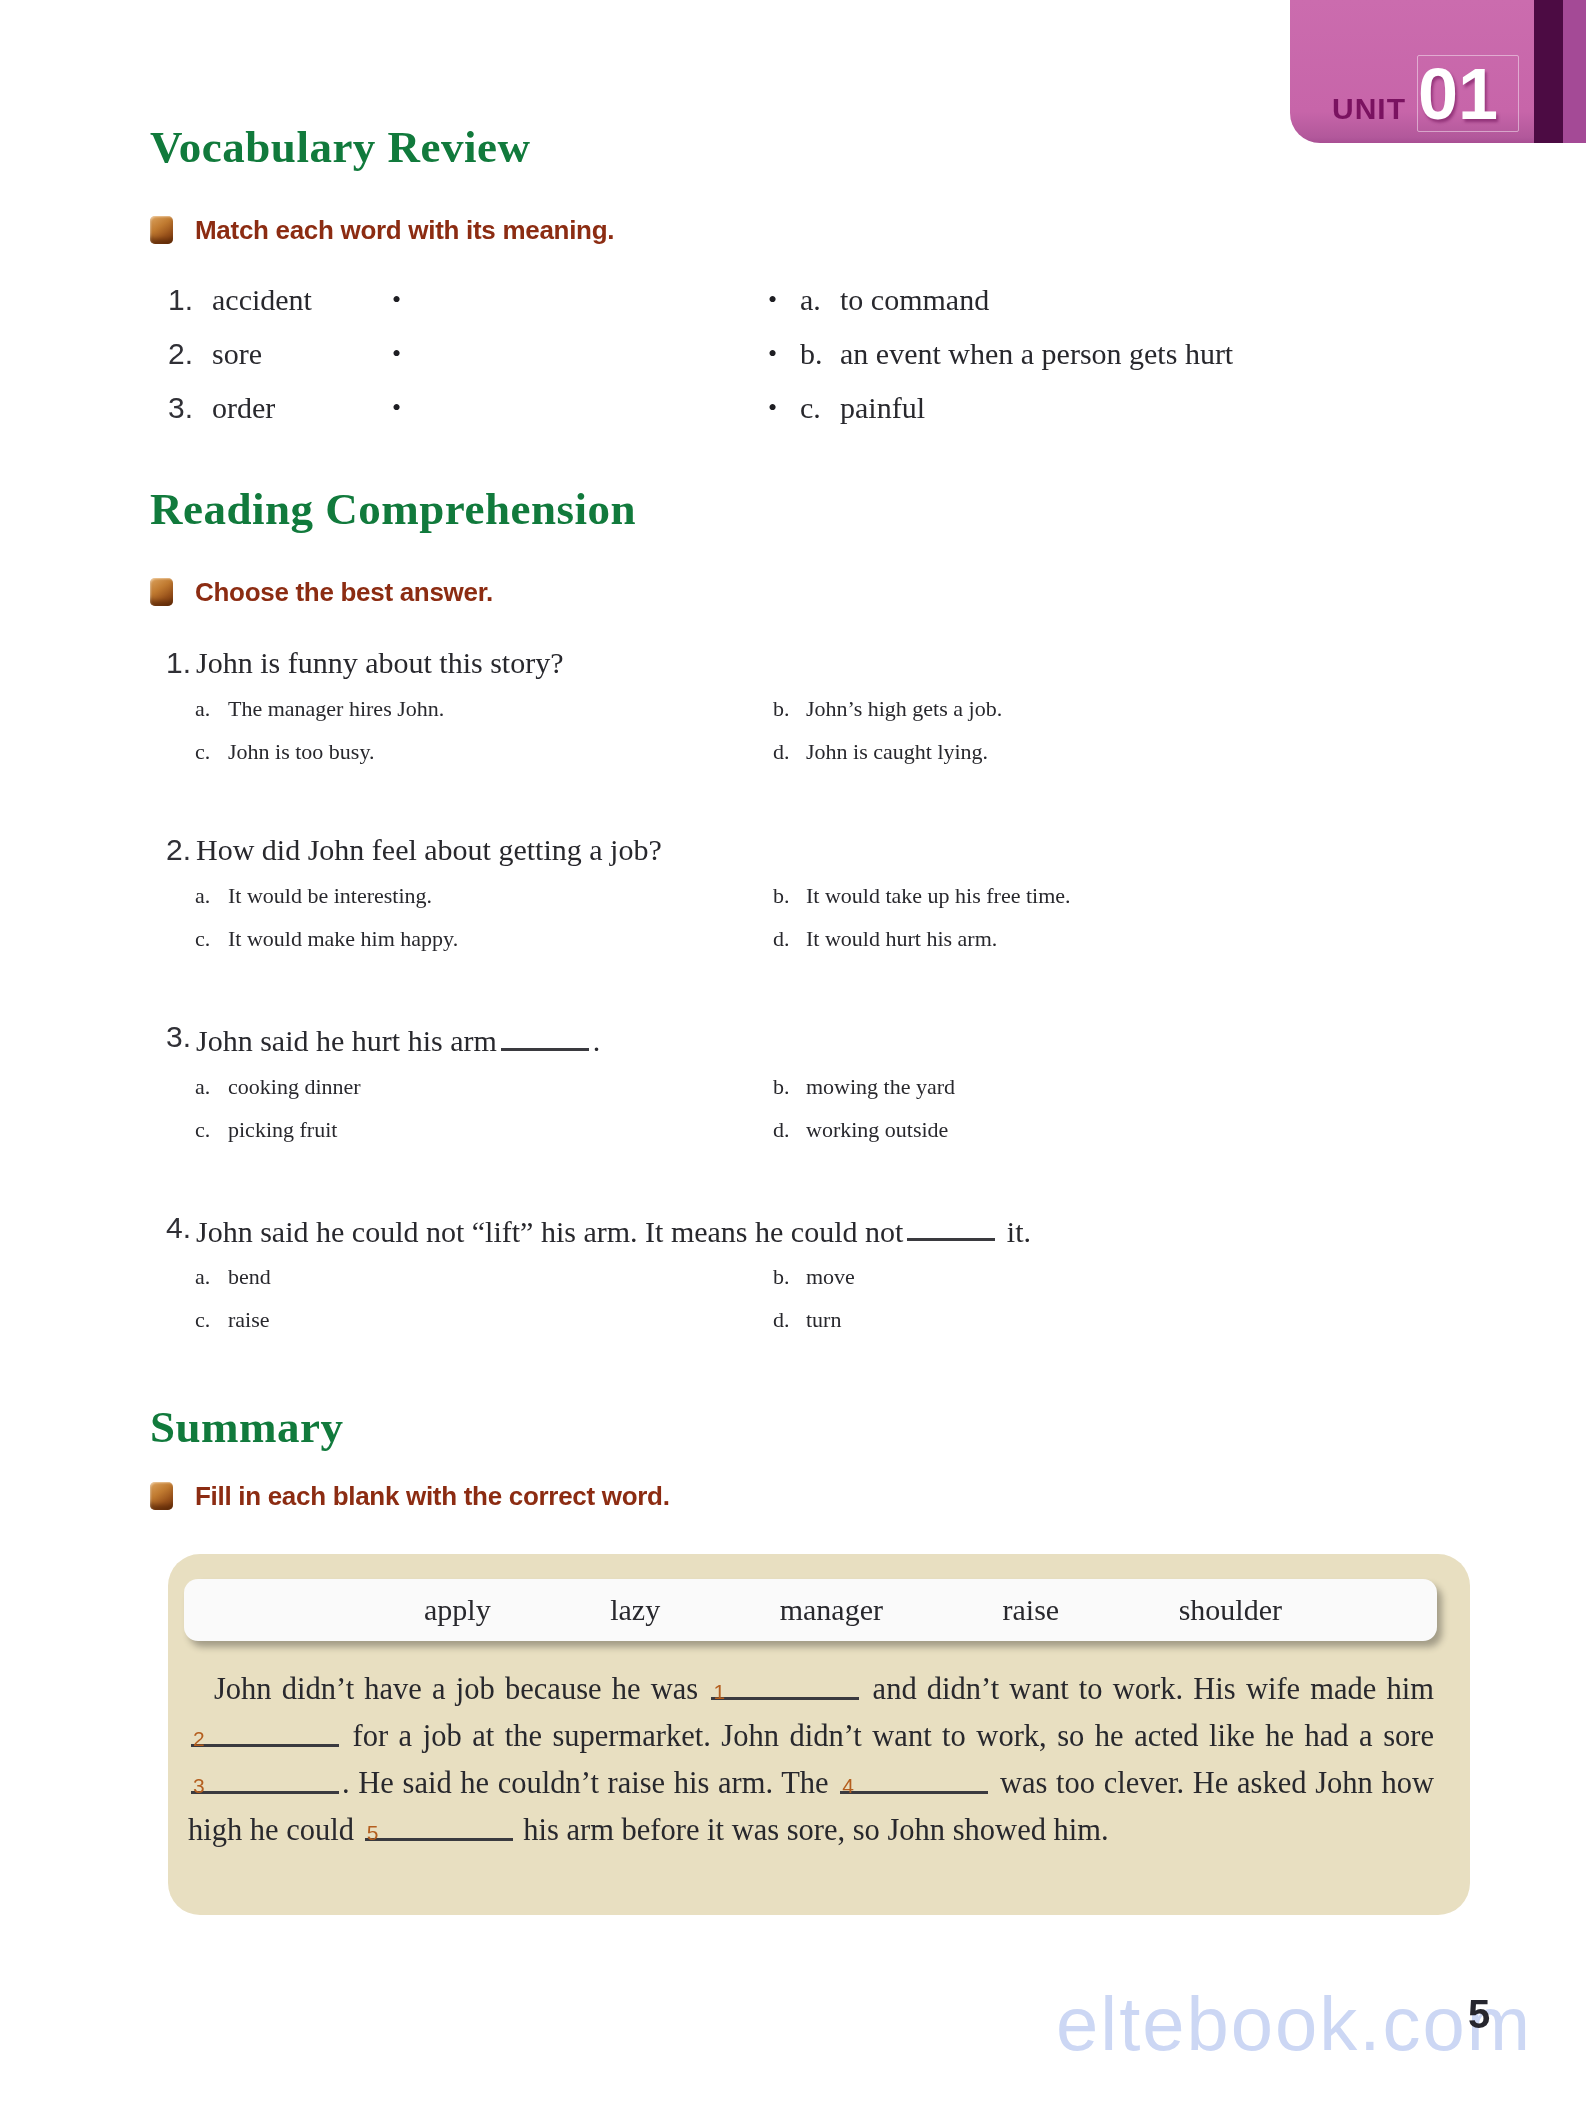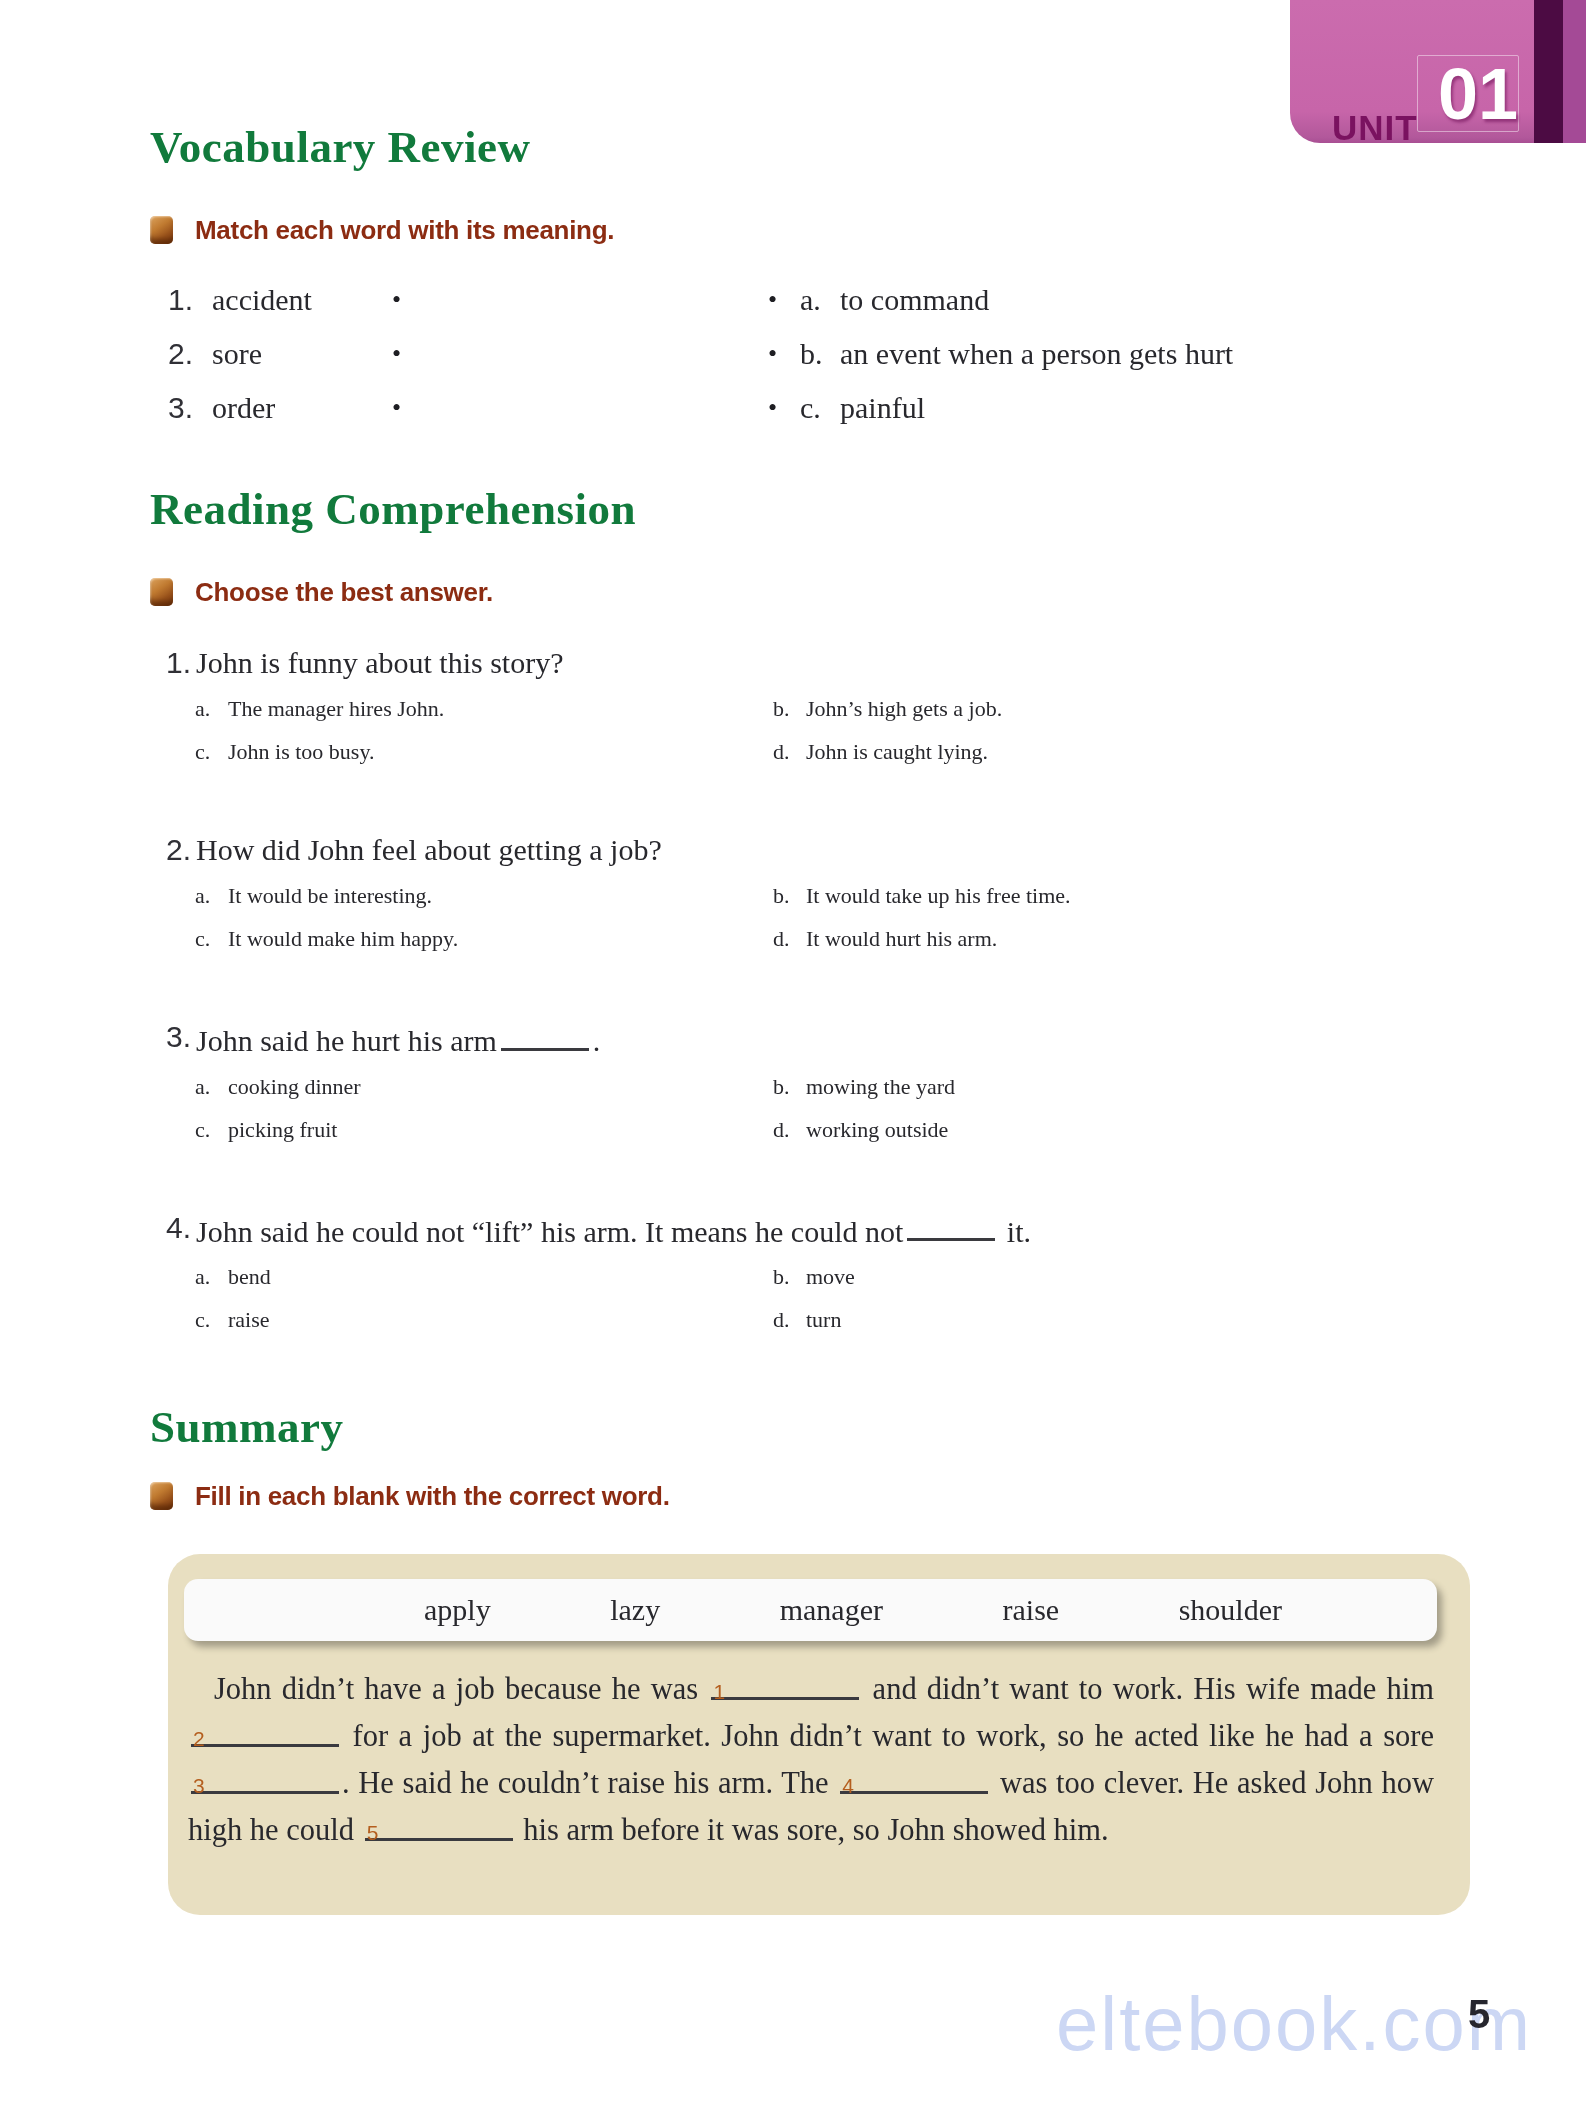--- a/index.html
+++ b/index.html
@@ -11,28 +11,28 @@
   
   .unit-badge { position:absolute; top:0; left:1290px; width:296px; height:143px; }
   .badge-pink {
     position:absolute; top:0; left:0; width:244px; height:143px;
     background:linear-gradient(180deg,#cb6cae 0%, #c765a9 78%, #b2589b 96%, #a84f93 100%);
     border-radius:0 0 0 30px;
   }
   .badge-stripe { position:absolute; top:0; left:244px; width:29px; height:143px; background:#4c0b43; }
   .badge-edge { position:absolute; top:0; left:273px; width:23px; height:143px; background:#a44a96; }
   .unit-label {
-    position:absolute; left:42px; top:108px;
+    position:absolute; left:42px; top:92px;
     font-family:"Liberation Sans", sans-serif; font-weight:bold;
-    font-size:35px; color:#7a1260; letter-spacing:1px;
+    font-size:30px; color:#7a1260; letter-spacing:1px;
   }
   .unit-number-box {
     position:absolute; left:127px; top:55px; width:100px; height:75px;
     border:1px solid rgba(255,255,255,0.45); border-radius:2px;
-    display:flex; align-items:center; justify-content:flex-end;
+    display:flex; align-items:center; justify-content:flex-start;
   }
   .unit-number {
     font-family:"Liberation Sans", sans-serif; font-weight:bold; font-size:72px;
     color:#ffffff; text-shadow:2px 3px 3px rgba(110,15,85,0.55); line-height:1;
   }
 
   
   .sec { position:absolute; left:150px; width:1336px; }
   .sec-vocab { top:120px; }
   .sec-reading { top:482px; }

